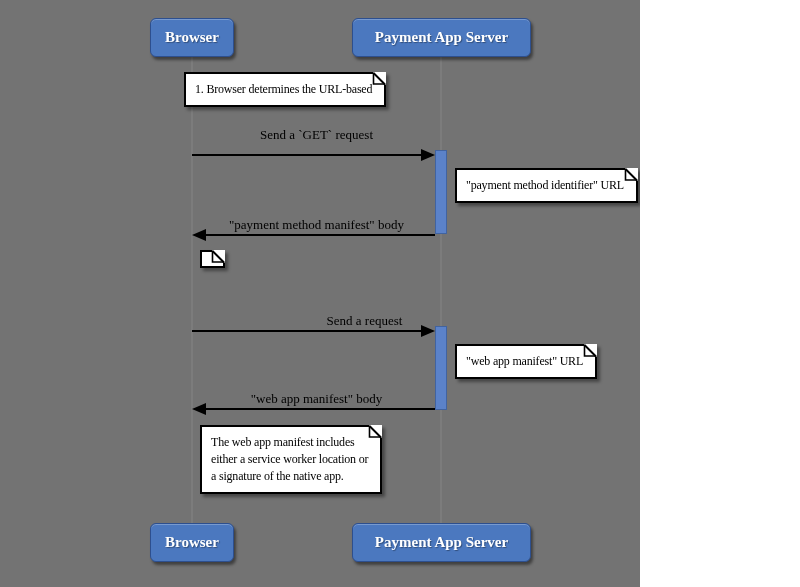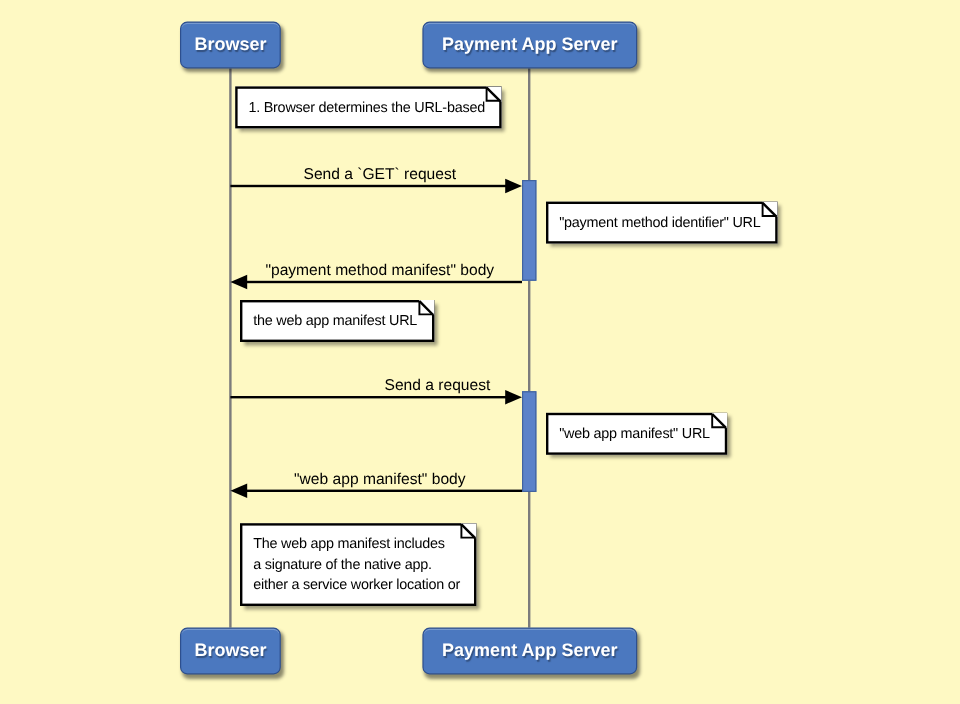--- a/index.html
+++ b/index.html
@@ -1,18 +1,18 @@
 <!DOCTYPE html>
 <html style="--actor-fill: #4b78bf; --actor-border: #2d4f8e; --actor-text: #ffffff; --activation-fill: #5b82c9; --activation-border: #41639f; --lifeline: #7c7c7c; --message-line: #000000; --note-bg: #ffffff; --note-border: #000000;"><head>
 <meta charset="utf-8">
 <style>
   html,body{margin:0;padding:0;background:#ffffff;}
   .canvas{
-    position:relative;width:800px;height:587px;background:#fef9c3;overflow:hidden;
-    font-family:Liberation Sans, sans-serif;color:#000;
+    position:relative;width:640px;height:587px;background:#737373;overflow:hidden;
+    font-family:Liberation Serif, serif;color:#000;
   }
   .lifeline{position:absolute;width:2px;background:var(--lifeline,#7c7c7c);}
   .actor{
     position:absolute;height:39px;box-sizing:border-box;
     background:var(--actor-fill,#4b78bf);
     border:1px solid var(--actor-border,#2d4f8e);
     border-radius:6px;
     box-shadow:2px 3px 3px rgba(0,0,0,0.45), inset 0 1px 0 rgba(255,255,255,0.25);
     display:flex;align-items:center;justify-content:center;
   }
@@ -68,37 +68,37 @@
   <div class="actor" style="left:352px;top:18px;width:179px;">
     <span>Payment App Server</span>
   </div>
   <div class="actor" style="left:150px;top:523px;width:84px;">
     <span>Browser</span>
   </div>
   <div class="actor" style="left:352px;top:523px;width:179px;">
     <span>Payment App Server</span>
   </div>
 
-  <div class="msg-label" style="top:137px;">Send a `GET` request</div>
+  <div class="msg-label" style="top:127px;">Send a `GET` request</div>
   <div class="msg-line" style="left:192px;top:154px;width:230px;"></div>
   <div class="head-right" style="left:421px;top:149px;"></div>
 
   <div class="msg-label" style="top:217px;">"payment method manifest" body</div>
   <div class="msg-line" style="left:205px;top:234px;width:230px;"></div>
   <div class="head-left" style="left:192px;top:229px;"></div>
 
   <div class="msg-label" style="top:313px;padding-left:48px;">Send a request</div>
   <div class="msg-line" style="left:192px;top:330px;width:230px;"></div>
   <div class="head-right" style="left:421px;top:325px;"></div>
 
   <div class="msg-label" style="top:391px;">"web app manifest" body</div>
   <div class="msg-line" style="left:205px;top:408px;width:230px;"></div>
   <div class="head-left" style="left:192px;top:403px;"></div>
 
-  <div class="note" style="left:196px;top:72px;">
+  <div class="note" style="left:184px;top:72px;">
     <svg class="fold" width="16" height="16" viewBox="0 0 16 16">
       <polygon points="3,0 16,0 16,13" fill="#ffffff"></polygon>
       <path d="M3.5,1 L15,12.5" stroke="#000" stroke-width="2" fill="none"></path>
       <path d="M3.5,1 L3.5,12 L15,12" stroke="#000" stroke-width="1.6" fill="none"></path>
     </svg>
     <div class="note-line">1. Browser determines the URL-based</div>
   </div>
 
   <div class="note" style="left:455px;top:168px;">
     <svg class="fold" width="16" height="16" viewBox="0 0 16 16">
@@ -108,36 +108,35 @@
     </svg>
     <div class="note-line">"payment method identifier" URL</div>
   </div>
 
   <div class="note" style="left:200px;top:250px;">
     <svg class="fold" width="16" height="16" viewBox="0 0 16 16">
       <polygon points="3,0 16,0 16,13" fill="#ffffff"></polygon>
       <path d="M3.5,1 L15,12.5" stroke="#000" stroke-width="2" fill="none"></path>
       <path d="M3.5,1 L3.5,12 L15,12" stroke="#000" stroke-width="1.6" fill="none"></path>
     </svg>
-    <div class="note-line">the web app manifest URL</div>
   </div>
 
   <div class="note" style="left:455px;top:344px;">
     <svg class="fold" width="16" height="16" viewBox="0 0 16 16">
       <polygon points="3,0 16,0 16,13" fill="#ffffff"></polygon>
       <path d="M3.5,1 L15,12.5" stroke="#000" stroke-width="2" fill="none"></path>
       <path d="M3.5,1 L3.5,12 L15,12" stroke="#000" stroke-width="1.6" fill="none"></path>
     </svg>
     <div class="note-line">"web app manifest" URL</div>
   </div>
 
-  <div class="note" style="left:200px;top:425px;margin-top:11px;">
+  <div class="note" style="left:200px;top:425px;">
     <svg class="fold" width="16" height="16" viewBox="0 0 16 16">
       <polygon points="3,0 16,0 16,13" fill="#ffffff"></polygon>
       <path d="M3.5,1 L15,12.5" stroke="#000" stroke-width="2" fill="none"></path>
       <path d="M3.5,1 L3.5,12 L15,12" stroke="#000" stroke-width="1.6" fill="none"></path>
     </svg>
     <div class="note-line">The web app manifest includes</div>
+    <div class="note-line">either a service worker location or</div>
     <div class="note-line">a signature of the native app.</div>
-    <div class="note-line">either a service worker location or</div>
   </div>
 
 </div>
 
 </body></html>

